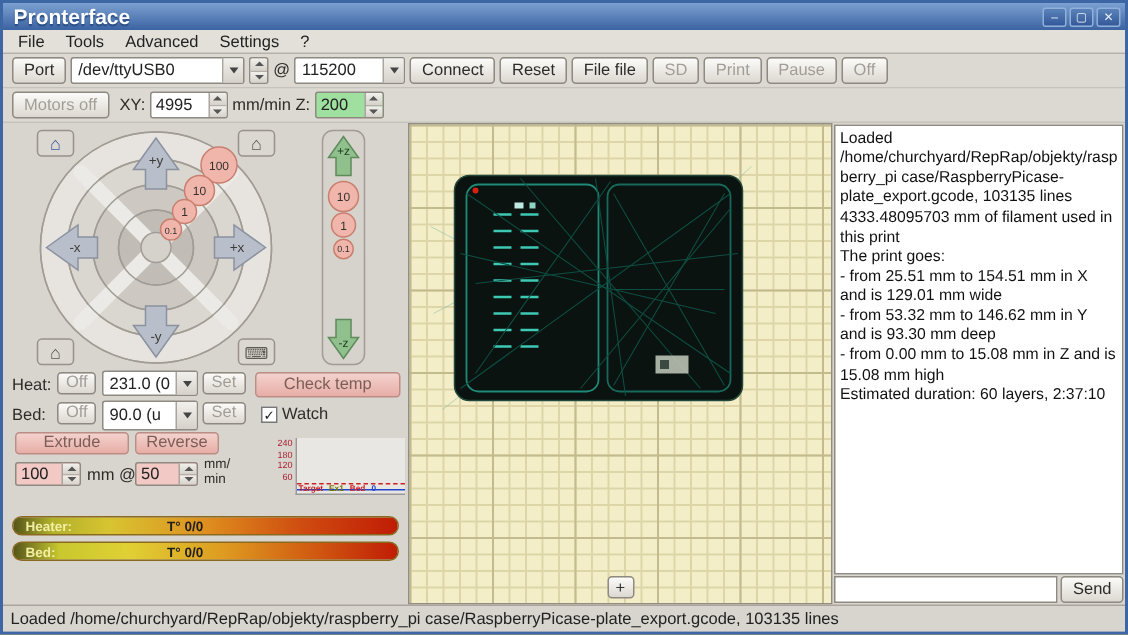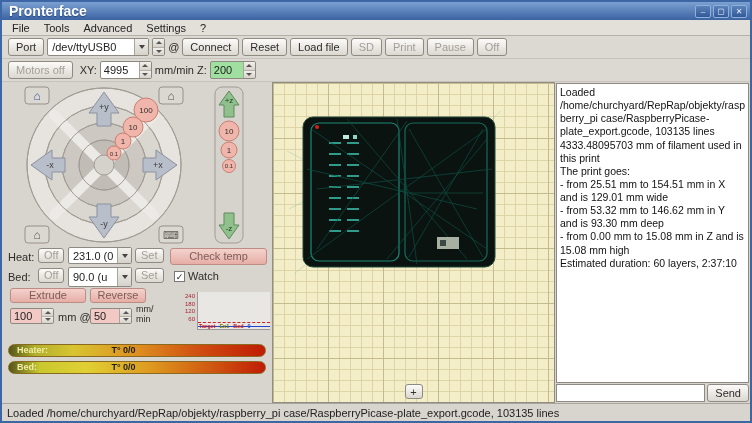--- a/index.html
+++ b/index.html
@@ -60,21 +60,21 @@
 
   .minigraph{position:absolute;left:180px;top:210px;width:88px;height:38px;display:flex}
   .mg-ticks{width:15px;display:flex;flex-direction:column;justify-content:space-between;align-items:flex-end;font-size:6px;color:#a23;padding:1px 2px 8px 0}
   .mg-plot{flex:1;position:relative;background:rgba(255,255,255,.45);border-left:1px solid #999;border-bottom:1px solid #999}
   .mg-line{position:absolute;left:0;right:0;height:0}
   .mg-line.red{bottom:6px;border-top:1px dashed #c22}
   .mg-line.blue{bottom:2px;border-top:1px solid #24c}
   .mg-legend{position:absolute;bottom:0;left:0;right:0;display:flex;gap:4px;font-size:5.5px;padding-left:1px;font-weight:bold}
   .lg-red{color:#c22}.lg-dark{color:#770}.lg-blue{color:#24c}
 
-  .gauge{position:absolute;height:13px;border-radius:7px;display:flex;align-items:flex-start;border:1px solid #8a6a20;width:258px;left:6px}
+  .gauge{position:absolute;height:13px;border-radius:7px;display:flex;align-items:center;border:1px solid #8a6a20;width:258px;left:6px}
   .gauge.heater{top:262px;background:linear-gradient(90deg,#55551a,#b0b02a 10%,#d8c431 25%,#de8f1f 50%,#cf4c10 75%,#c01c05)}
   .gauge.bed-g{top:279px;background:linear-gradient(90deg,#55551a,#c8c82e 12%,#e0d034 30%,#de9a20 55%,#cf5510 80%,#c01c05)}
   .g-label{color:#f2eea6;font-size:9px;font-weight:bold;padding:0 6px 0 8px;white-space:nowrap}
   .g-value{color:#1d1d1d;font-size:9px;font-weight:bold;position:absolute;left:40%;white-space:nowrap}
 </style>
 </head>
 <body>
 
 <div class="window">
 
@@ -88,40 +88,46 @@
   <div class="menubar">
     <span class="menu-item">File</span>
     <span class="menu-item">Tools</span>
     <span class="menu-item">Advanced</span>
     <span class="menu-item">Settings</span>
     <span class="menu-item">?</span>
   </div>
 
   <div class="toolbar">
     <button class="btn">Port</button>
-    <div class="combo" style="width:102px">
+    <div class="combo" style="width:116px">
       <span class="val">/dev/ttyUSB0</span>
       <span class="drop">
           <i class="tri-down"></i>
         </span>
     </div>
     <span class="spin" style="width:13px">
       <span class="btns" style="border-left:0;width:12px">
           <i>
             <b class="tri-up-s"></b>
           </i>
           <i>
             <b class="tri-down-s"></b>
           </i>
         </span>
     </span>
     <span class="label">@</span>
+    <div class="combo" style="width:74px">
+      <span class="val">115200</span>
+      <span class="drop">
+          <i class="tri-down"></i>
+        </span>
+    </div>
     <button class="btn">Connect</button>
     <button class="btn">Reset</button>
-    <button class="btn">Load file</button>
+    <button class="btn">File file</button>
     <button class="btn disabled">SD</button>
     <button class="btn disabled">Print</button>
     <button class="btn disabled">Pause</button>
     <button class="btn disabled">Off</button>
   </div>
 
   <div class="toolbar">
     <button class="btn disabled">Motors off</button>
     <span class="label" style="margin-left:4px">XY:</span>
     <span class="spin" style="width:52px">

